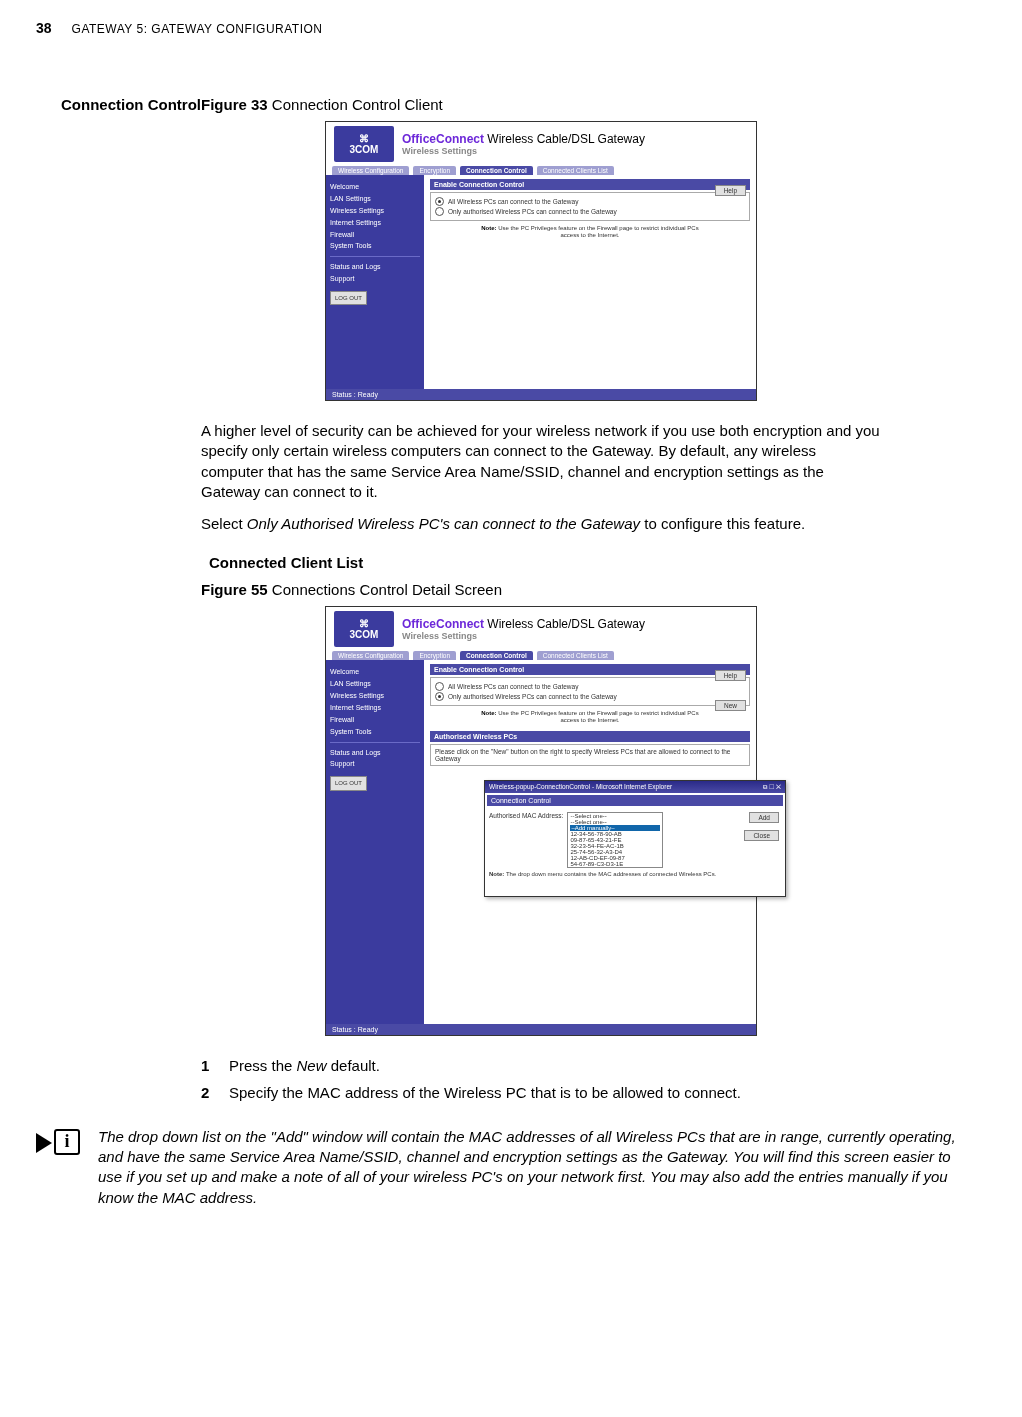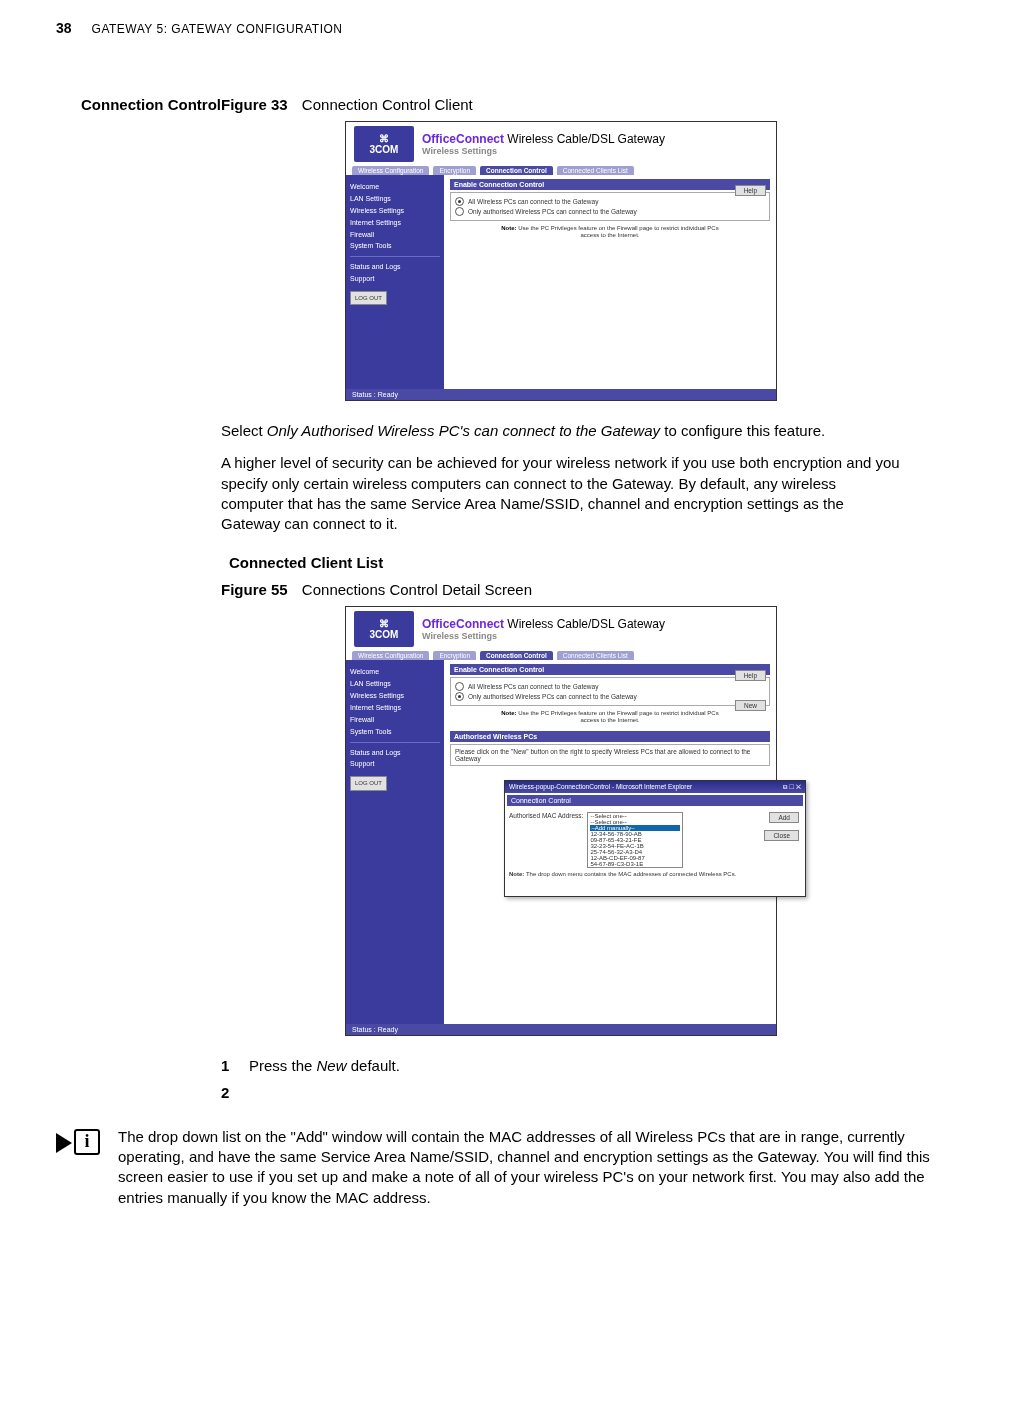--- a/index.html
+++ b/index.html
@@ -5,21 +5,21 @@
   body {
     margin: 0;
     padding: 0;
     font-family: "Lucida Sans", "Lucida Grande", Arial, sans-serif;
     font-size: 15px;
     color: #000;
     background: #fff;
     width: 1022px;
   }
   .page {
-    padding: 20px 60px 40px 56px;
+    padding: 20px 60px 40px 36px;
   }
   .running-head {
     display: flex;
     align-items: baseline;
     gap: 20px;
     margin-bottom: 60px;
     font-size: 12px;
   }
   .running-head .pagenum {
     font-weight: bold;
@@ -40,21 +40,20 @@
   }
   .right-col {
     flex: 1;
     max-width: 680px;
   }
   .figcap {
     margin-bottom: 8px;
   }
   .figcap .figno {
     font-weight: bold;
-    margin-right: 10px;
   }
   .screenshot {
     margin: 0 auto 20px auto;
     text-align: center;
   }
   .shot {
     width: 430px;
     border: 1px solid #333;
     background: linear-gradient(#e0e0e0, #d4d4d4);
     font-family: Verdana, Arial, sans-serif;
@@ -310,20 +309,21 @@
     height: 22px;
     border: 2px solid #000;
     border-radius: 3px;
     font-family: Georgia, serif;
     font-weight: bold;
     font-size: 18px;
     line-height: 20px;
     text-align: center;
   }
   .info-text {
+    font-style: italic;
     line-height: 1.35;
     flex: 1;
   }
   em.ui { font-style: italic; }
 </style>
 </head>
 <body>
 
 <div class="page">
 
@@ -385,25 +385,25 @@
                   </div>
               </div>
               <div class="note"><b>Note:</b> <span>Use the PC Privileges feature on the Firewall page to restrict individual PCs access to the Internet.</span></div>
               <div class="btn help">Help</div>
             </div>
           </div>
           <div class="status">Status : Ready</div>
         </div>
       </div>
 
+      <p class="para">A higher level of security can be achieved for your wireless network if you use both encryption and you specify only certain wireless computers can connect to the Gateway. By default, any wireless computer that has the same Service Area Name/SSID, channel and encryption settings as the Gateway can connect to it.</p>
+
       <p class="para">
         <span>Select </span><em class="ui">Only Authorised Wireless PC's can connect to the Gateway</em><span> to configure this feature.</span>
       </p>
-
-      <p class="para">A higher level of security can be achieved for your wireless network if you use both encryption and you specify only certain wireless computers can connect to the Gateway. By default, any wireless computer that has the same Service Area Name/SSID, channel and encryption settings as the Gateway can connect to it.</p>
 
       <div class="heading">Connected Client List</div>
 
       <div class="figcap">
         <span class="figno">Figure 55</span>
         <span>Connections Control Detail Screen</span>
       </div>
 
       <div class="screenshot">
         <div class="shot tall">
@@ -489,20 +489,21 @@
       </div>
 
 
       <ol class="steps">
         <li>
             <span class="num">1</span>
             <span><span>Press the </span><em class="ui">New</em><span> default.</span></span>
           </li>
         <li>
             <span class="num">2</span>
+            <span>Specify the MAC address of the Wireless PC that is to be allowed to connect.</span>
           </li>
       </ol>
 
     </div>
   </div>
 
   <div class="info-block">
     <div class="info-icon">
         <div class="i">i</div>
       </div>

